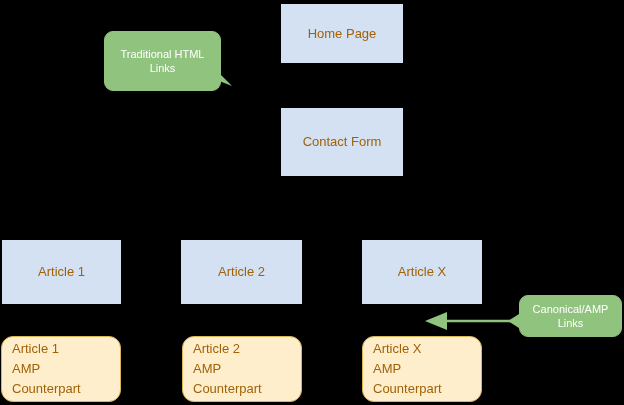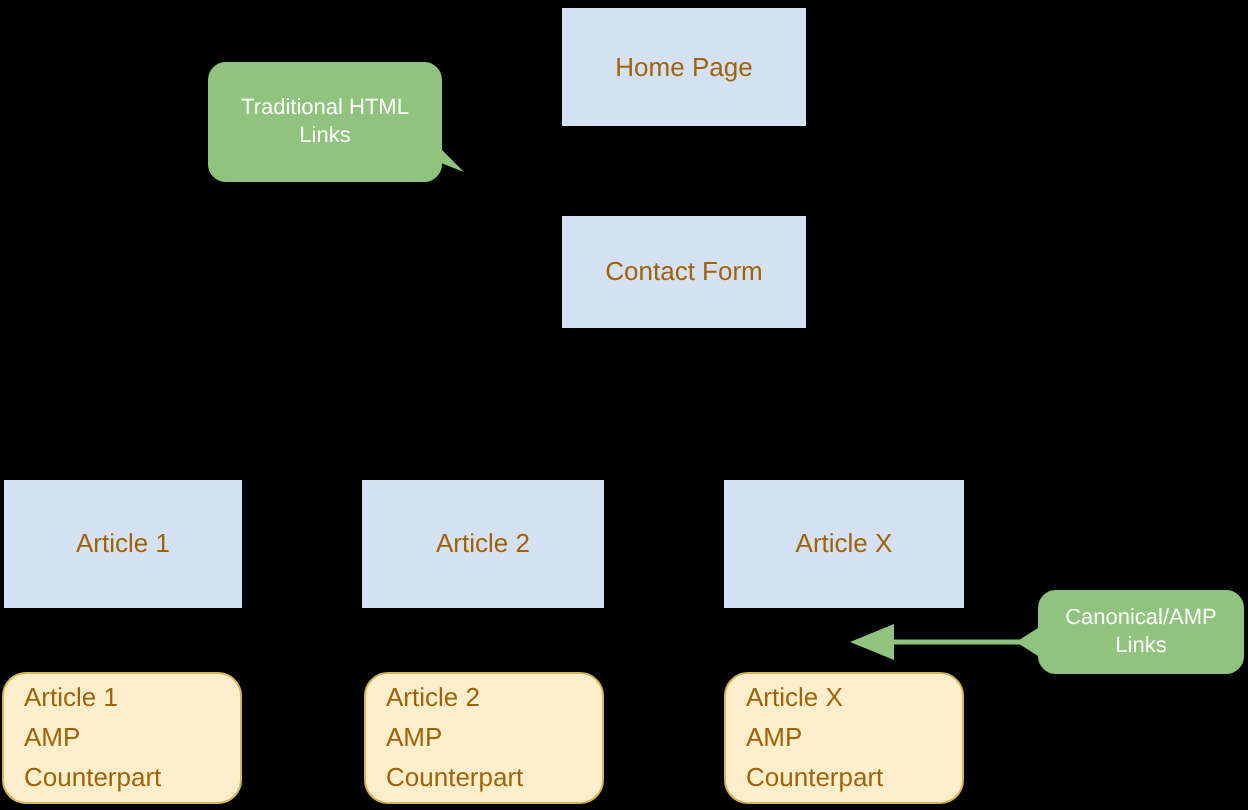--- a/index.html
+++ b/index.html
@@ -78,21 +78,21 @@
 
     <g>
       <line x1="520" y1="321" x2="440" y2="321" stroke="#90c47e" stroke-width="2.6"></line>
       <polygon points="425,321 447,312 447,330" fill="#90c47e"></polygon>
     </g>
   </svg>
 
   <div class="node page" id="n-home-page" style="left:281px; top:4px; width:122px; height:59px;">Home Page</div>
 
 
-  <div class="node page" id="n-contact-form" style="left:281px; top:108px; width:122px; height:56px;text-align:right;">Contact Form</div>
+  <div class="node page" id="n-contact-form" style="left:281px; top:108px; width:122px; height:68px;text-align:right;">Contact Form</div>
 
 
   <div class="node page" id="n-article-1" style="left:2px; top:240px; width:119px; height:64px;">Article 1</div>
 
   <div class="node page" id="n-article-2" style="left:181px; top:240px; width:121px; height:64px;">Article 2</div>
 
   <div class="node page" id="n-article-x" style="left:362px; top:240px; width:120px; height:64px;">Article X</div>
 
   <div class="node amp" id="n-article-1-amp" style="left:1px; top:336px; width:120px; height:66px;">Article 1
 AMP

